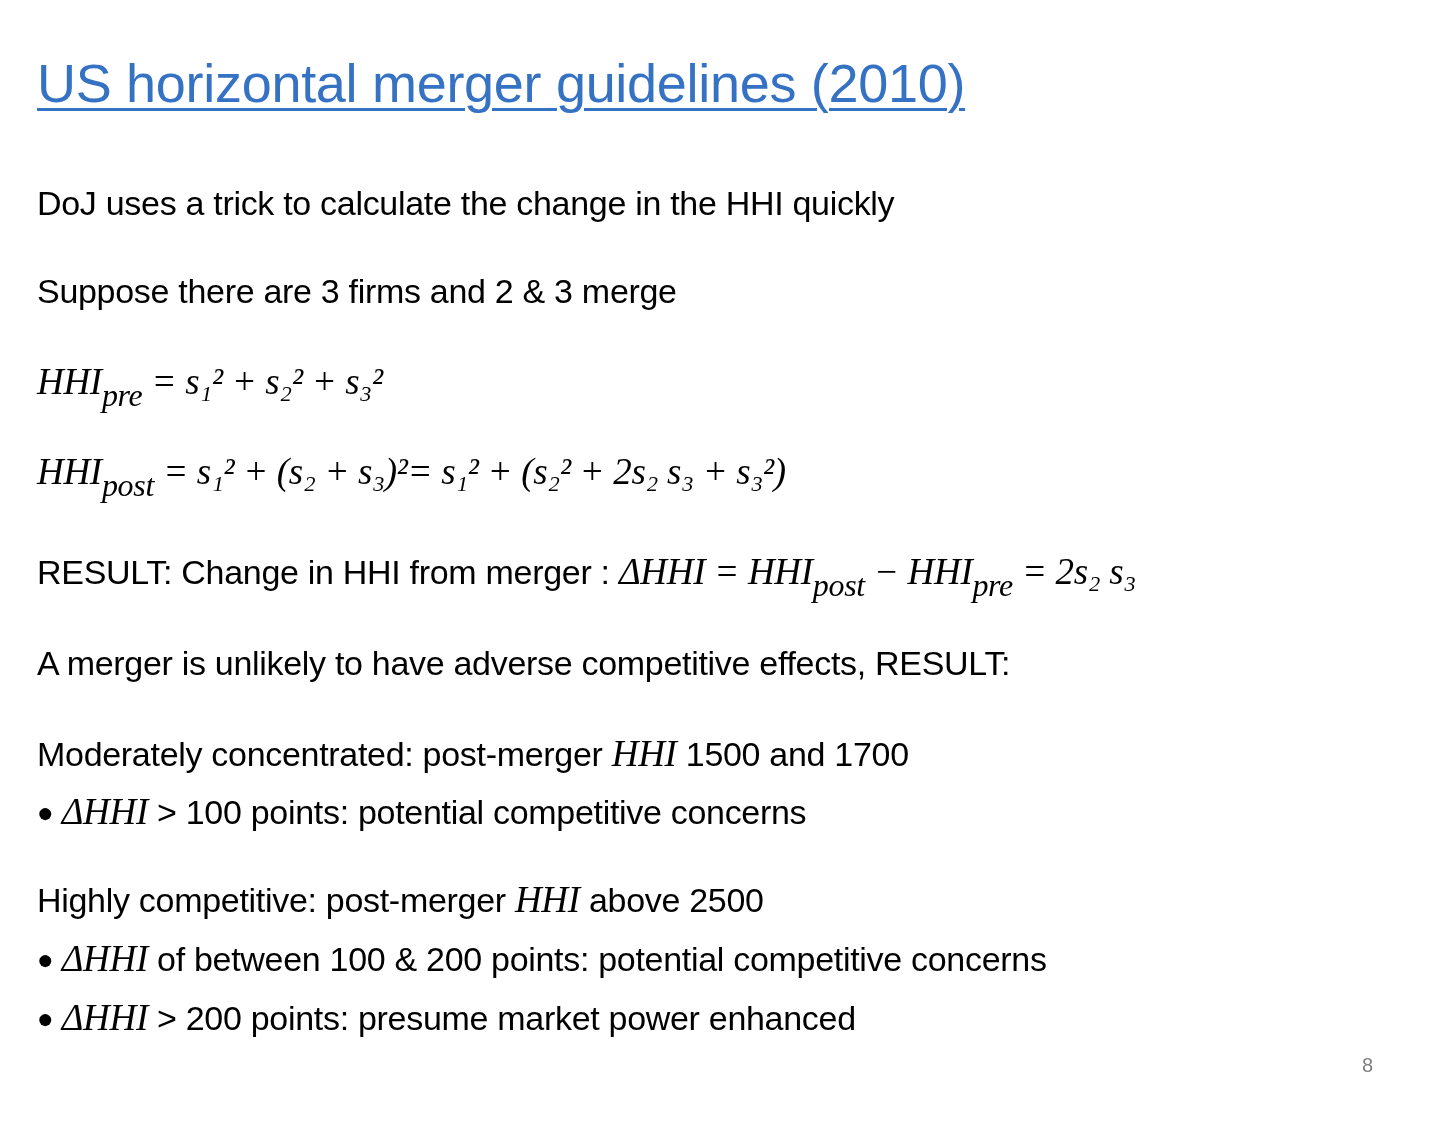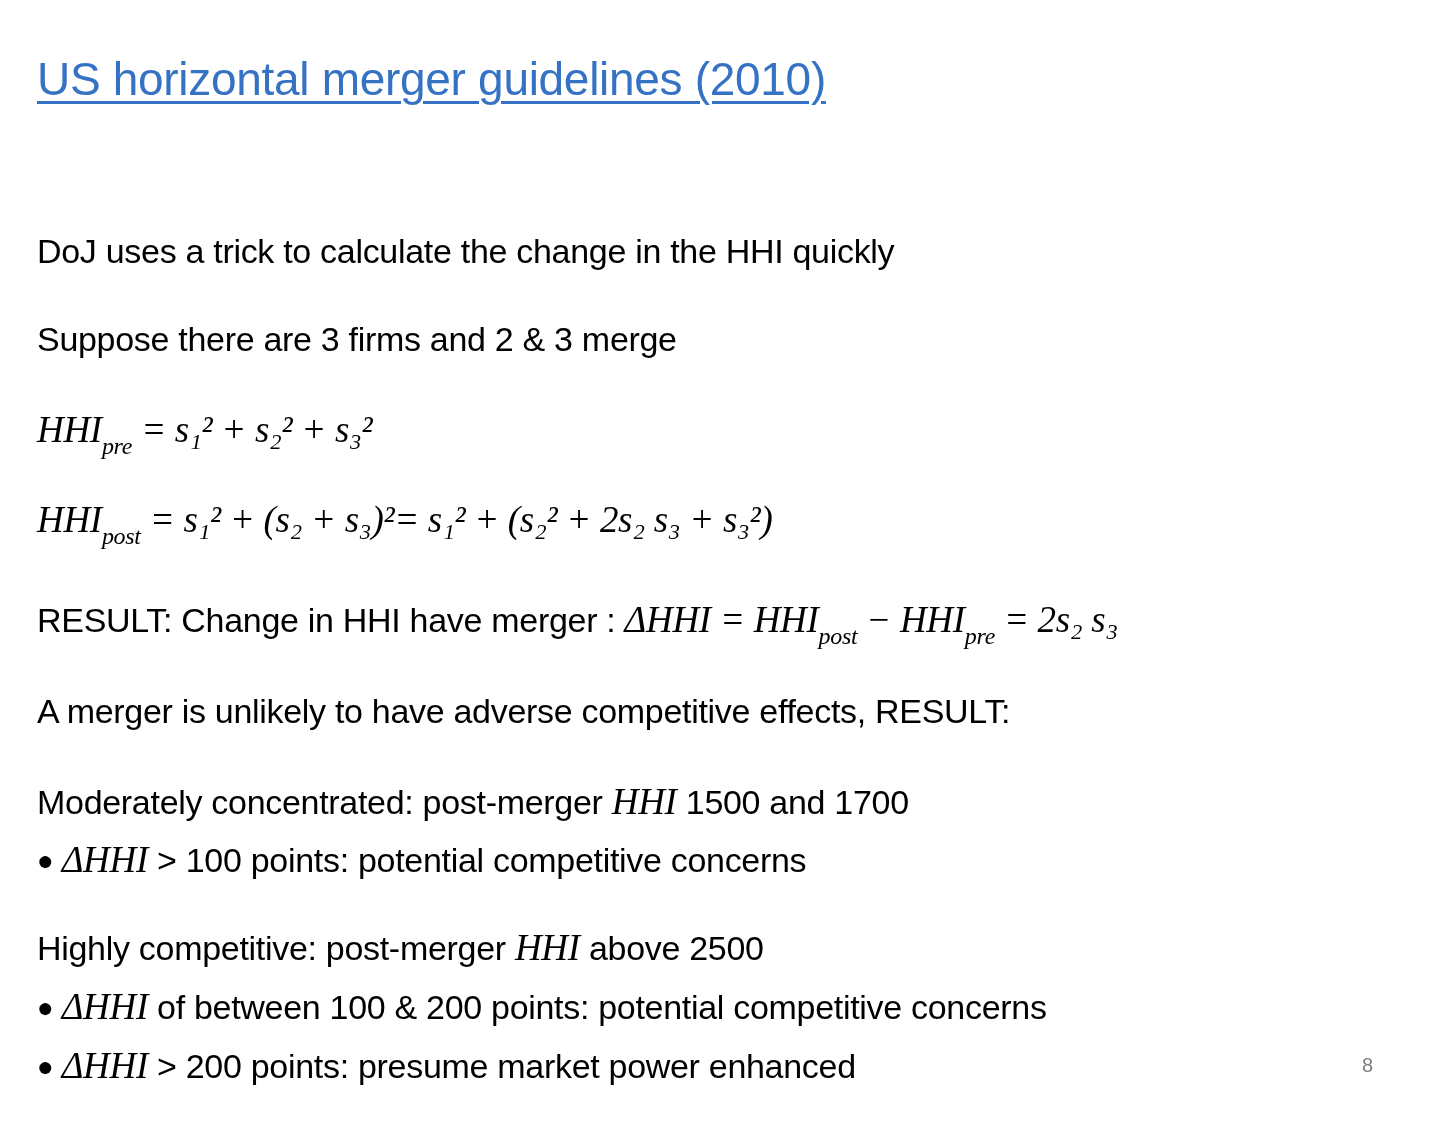--- a/index.html
+++ b/index.html
@@ -1,23 +1,23 @@
 <!DOCTYPE html>
 <html><head>
   <meta charset="utf-8">
   <style>
     html, body { margin: 0; padding: 0; background: #ffffff; }
     body { width: 1456px; height: 1130px; position: relative; overflow: hidden;
            font-family: "Liberation Sans", "DejaVu Sans", sans-serif; color: #000; }
-    .title { position: absolute; left: 37px; top: 52px; font-size: 46px; color: #3572c4;
+    .title { position: absolute; left: 37px; top: 52px; font-size: 54px; color: #3572c4;
              text-decoration: underline; text-decoration-thickness: 3px; text-underline-offset: 6px;
              font-family: "Liberation Sans", sans-serif; letter-spacing: -0.3px; cursor: pointer; }
-    .line { position: absolute; left: 37px; font-size: 34px; white-space: nowrap; letter-spacing: -0.3px; margin-top: 48px; }
+    .line { position: absolute; left: 37px; font-size: 34px; white-space: nowrap; letter-spacing: -0.3px; }
     .math { font-family: "Liberation Serif", "DejaVu Serif", serif; font-style: italic; font-size: 37px; text-align: center; }
-    .m-subi { font-family: "Liberation Serif", serif; font-style: italic; font-size: 24px; vertical-align: -12px; }
+    .m-subi { font-family: "Liberation Serif", serif; font-style: italic; font-size: 32px; vertical-align: -12px; }
     .u { text-decoration-thickness: 2px; text-underline-offset: 5px; }
     .bullet { font-size: 28px; margin-right: 8px; vertical-align: 2px; }
     .pagenum { position: absolute; left: 1362px; top: 1054px; font-size: 20px; color: #7f7f7f; }
   </style>
 </head>
 <body>
 
 <a class="title">US horizontal merger guidelines (2010)</a>
 
 <div class="line" style="top:184px">DoJ uses a trick to calculate the change in the HHI quickly</div>
@@ -27,21 +27,21 @@
   <span class="math">HHI</span><span class="m-subi">pre</span>
   <span class="math">= s₁² + s₂² + s₃²</span>
 </div>
 
 <div class="line" style="top:450px">
   <span class="math">HHI</span><span class="m-subi">post</span>
   <span class="math">= s₁² + (s₂ + s₃)²= s₁² + (s₂² + 2s₂  s₃  + s₃²)</span>
 </div>
 
 <div class="line" style="top:550px">
-  <span>RESULT: Change in HHI have merger : </span><span class="math">ΔHHI</span>
+  <span>RESULT: Change in HHI from merger : </span><span class="math">ΔHHI</span>
   <span class="math">= HHI</span><span class="m-subi">post</span><span class="math"> − HHI</span><span class="m-subi">pre</span><span class="math"> = 2s₂ s₃</span>
 </div>
 
 <div class="line" style="top:644px">A merger is unlikely to have adverse competitive effects, RESULT:</div>
 
 <div class="line" style="top:732px">
   <span class="u">Moderately concentrated</span><span>: post-merger </span><span class="math">HHI</span><span> 1500 and 1700</span>
 </div>
 <div class="line" style="top:790px">
   <span class="bullet">●</span><span class="math">ΔHHI</span><span> &gt; 100 points: potential competitive concerns</span>

